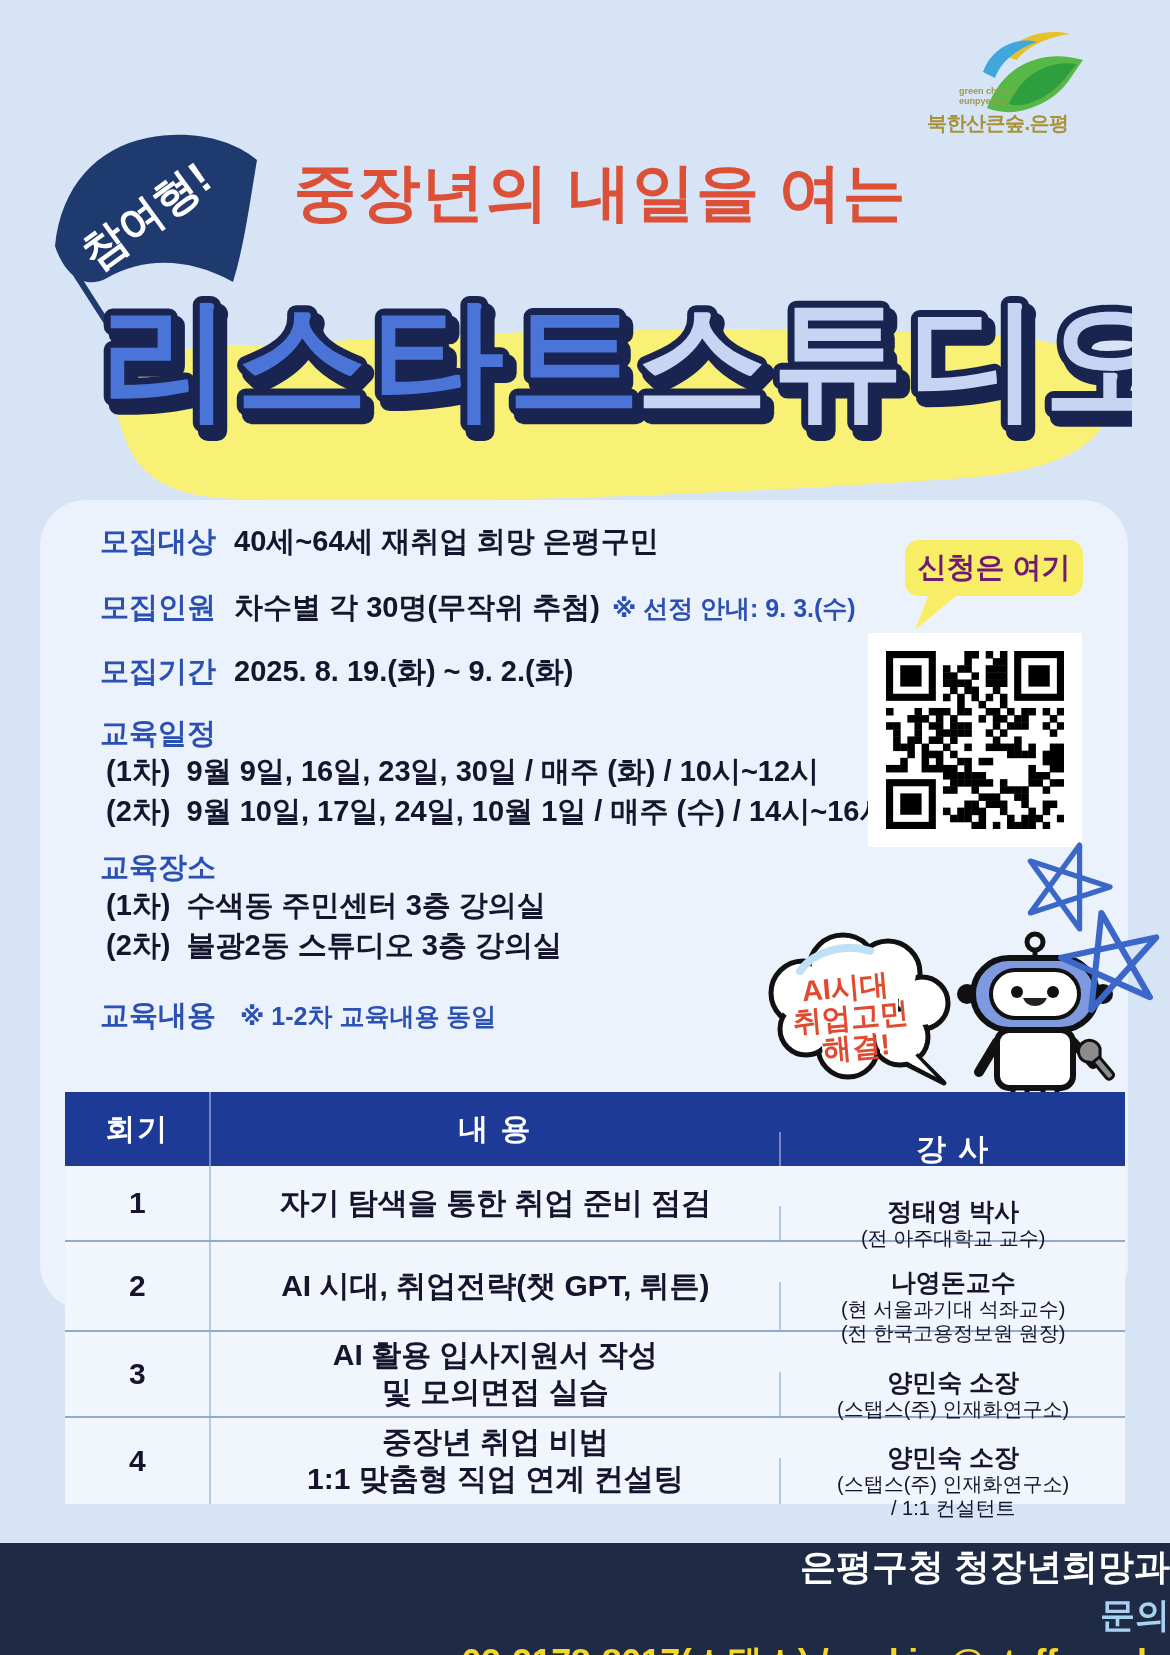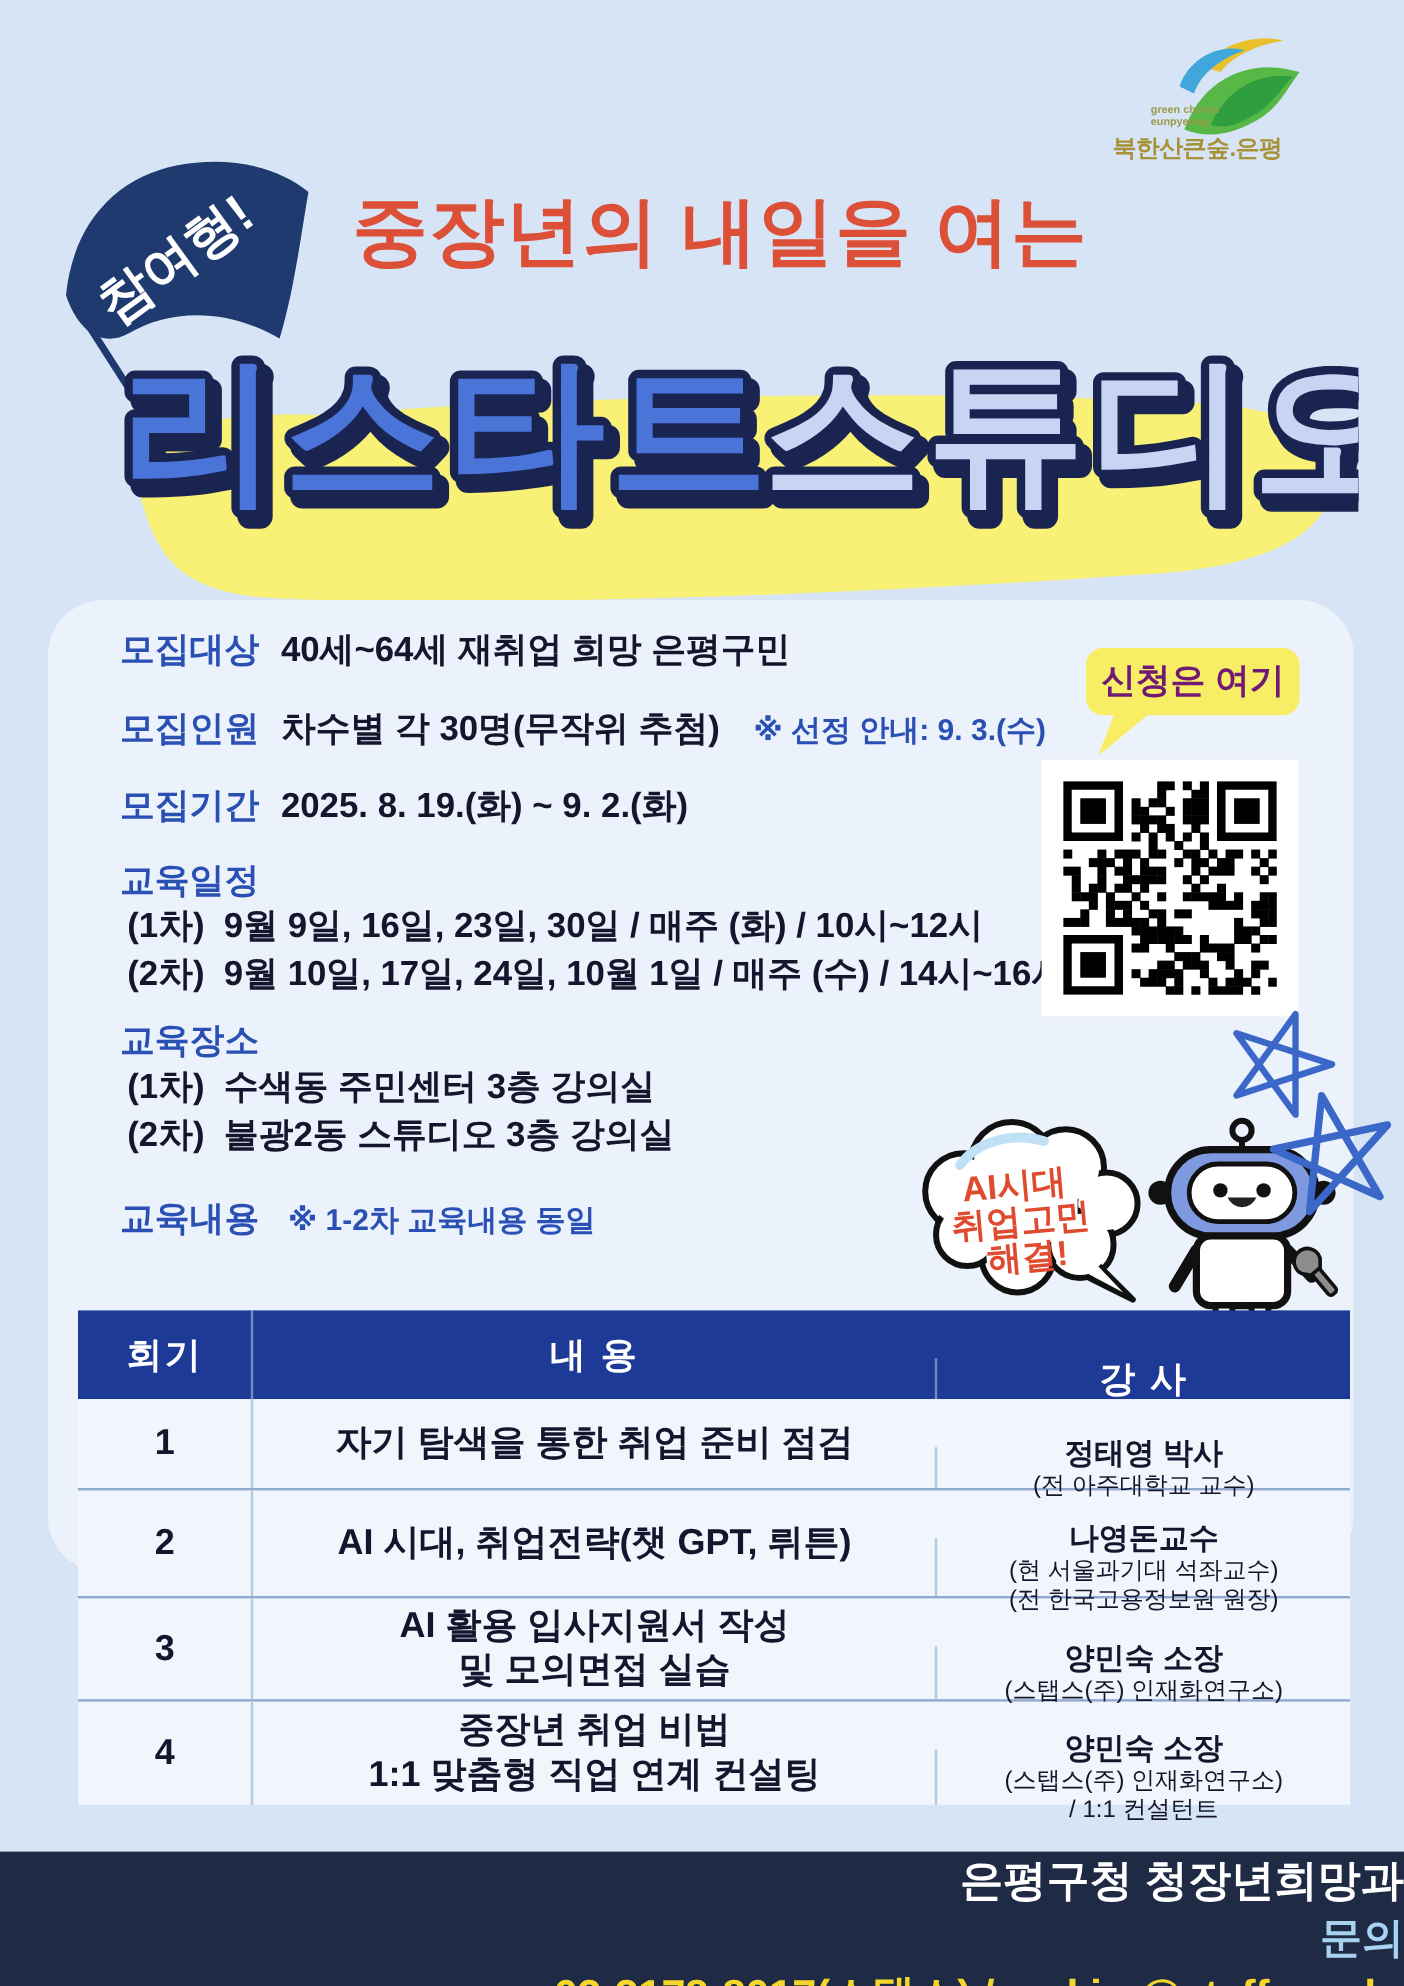--- a/index.html
+++ b/index.html
@@ -12,21 +12,21 @@
   .tagline{position:absolute;left:250px;top:150px;width:700px;text-align:center;
            font-size:63px;font-weight:900;color:#DD5038;letter-spacing:1px;}
   #blob{position:absolute;left:85px;top:322px;width:1045px;height:185px;}
   #bigtitle{position:absolute;left:42px;top:252px;width:1090px;height:195px;}
 
   
   .card{position:absolute;left:40px;top:500px;width:1088px;height:810px;
         background:#EBF2FB;border-radius:46px;}
   .line{position:absolute;left:60px;white-space:nowrap;font-size:29px;color:#15152E;font-weight:600;}
   .lbl{color:#2B50B4;font-weight:800;margin-right:10px;}
-  .note{color:#2B50B4;font-weight:700;font-size:25px;margin-left:20px;}
+  .note{color:#2B50B4;font-weight:700;font-size:25px;margin-left:4px;}
   .pfx{font-weight:800;margin-right:8px;}
   .sub{left:66px;}
 
   
   .apply-bubble{position:absolute;left:865px;top:40px;width:178px;height:56px;background:#F8EE66;
         border-radius:14px;display:flex;align-items:center;justify-content:center;
         font-size:29px;font-weight:800;color:#701a75;}
   .apply-tail{position:absolute;left:875px;top:92px;width:46px;height:38px;background:#F8EE66;
         clip-path:polygon(32% 0,100% 0,0 100%);}
   .qr-panel{position:absolute;left:828px;top:133px;width:214px;height:214px;background:#ffffff;}

